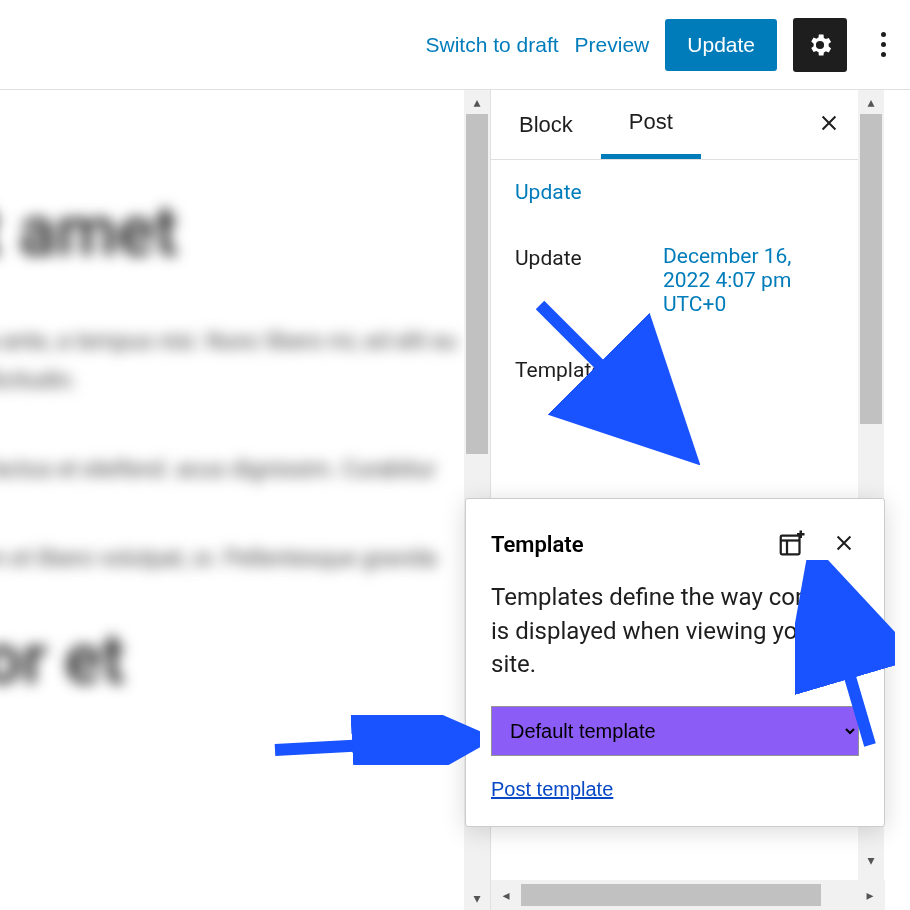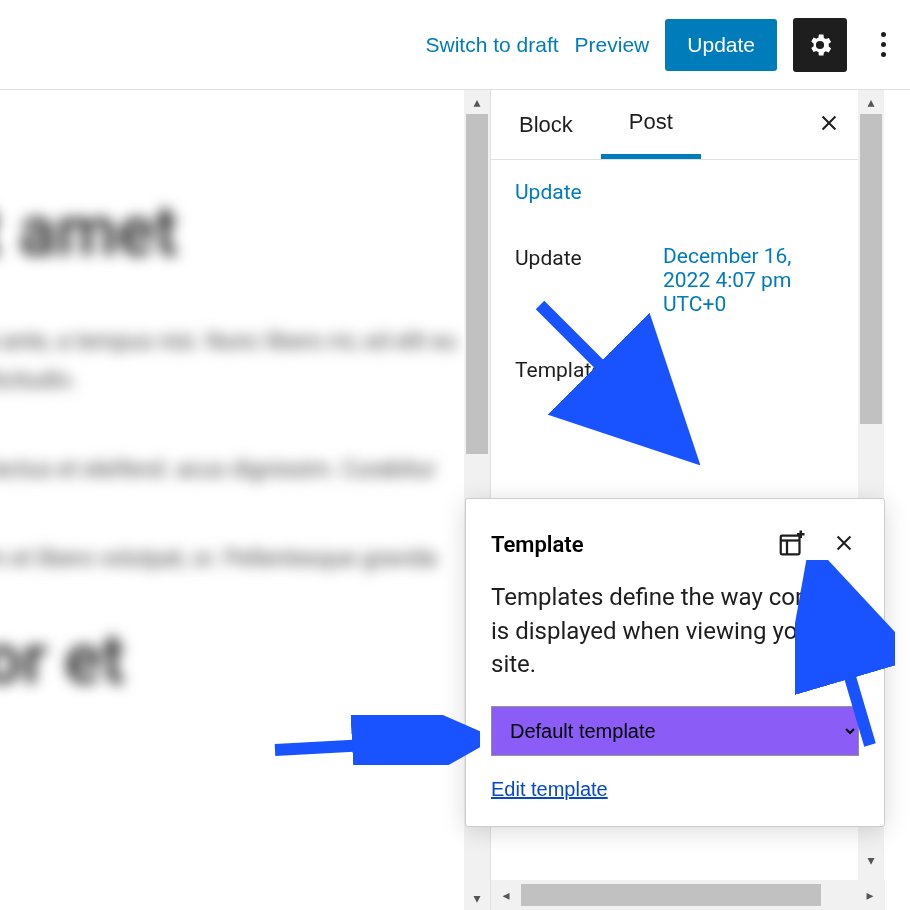--- a/index.html
+++ b/index.html
@@ -281,21 +281,21 @@
         <svg width="22" height="22" viewBox="0 0 24 24" stroke-width="2.2" fill="none">
             <path d="M5 5l14 14M19 5L5 19"></path>
           </svg>
       </button>
     </div>
   </div>
   <div class="popover-desc">Templates define the way content is displayed when viewing your site.</div>
   <select class="template-select">
     <option>Default template</option>
   </select>
-  <button class="edit-template">Edit template</button>
+  <button class="edit-template">Post template</button>
 </div>
 
 <svg class="arrow" style="left:520px;top:295px" width="180" height="170">
   <defs>
       <marker id="ah1" markerWidth="12" markerHeight="12" refX="9" refY="6" orient="auto">
         <path d="M0 0L12 6L0 12Z" fill="#1953ff"></path>
       </marker>
     </defs>
   <path d="M20 10 L155 145" stroke="#1953ff" stroke-width="12" marker-end="url(#ah1)"></path>
 </svg>

